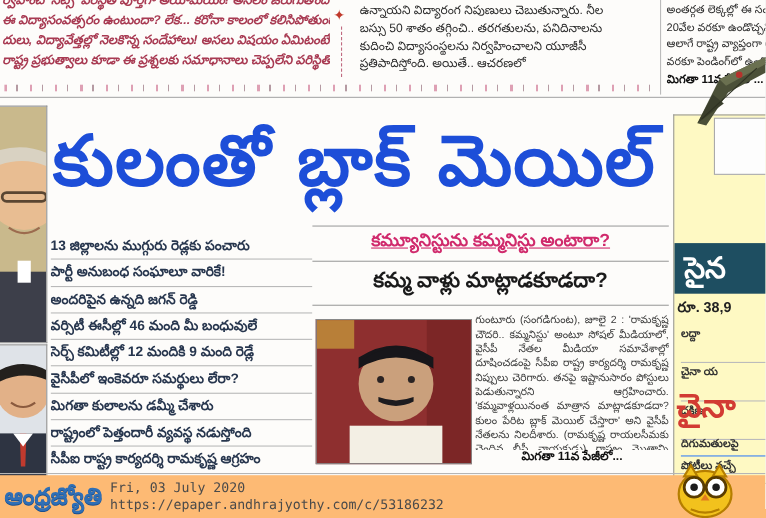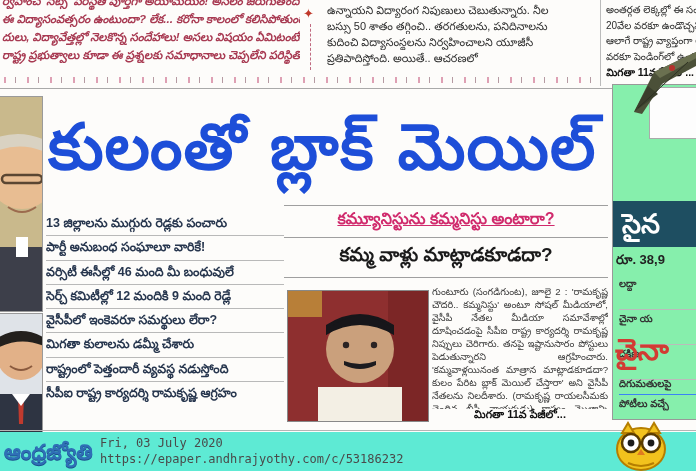--- a/index.html
+++ b/index.html
@@ -46,42 +46,42 @@
   .points .list-line:last-child{border-bottom:none;}
 
   
   #photoC{position:absolute;left:287px;top:290px;width:140px;height:130px;overflow:hidden;border:1px solid #888;background:#8e2f2f;}
   .body-col{position:absolute;left:432px;top:285px;width:176px;height:124px;overflow:hidden;
     color:#3a3a3a;font-size:9.6px;line-height:13px;text-align:justify;}
   .body-more{position:absolute;left:432px;top:408px;width:176px;text-align:center;
     font-weight:bold;color:#111;font-size:11px;}
 
   
-  .sidebar{position:absolute;left:612px;top:84px;width:84px;height:334px;
-    border:1px solid #999;border-right:none;background:#86efac;overflow:hidden;}
+  .sidebar{position:absolute;left:612px;top:104px;width:84px;height:334px;
+    border:1px solid #999;border-right:none;background:#fef9c3;overflow:hidden;}
   .sb-photo{position:absolute;left:36px;top:2px;width:56px;height:50px;border:1px solid #aaa;background:#fdfdfd;}
   .sb-banner{position:absolute;left:0;top:116px;width:84px;height:46px;background:#1e4e61;
     color:#fff;font-weight:bold;font-size:27px;line-height:46px;padding-left:9px;white-space:nowrap;overflow:hidden;}
   .sb-price{position:absolute;left:3px;top:167px;width:80px;color:#222;font-weight:bold;font-size:13px;white-space:nowrap;}
   .sb-items{position:absolute;left:6px;top:190px;width:78px;}
   .sb-items .list-line{color:#333;font-weight:bold;font-size:10px;line-height:12px;
     padding:3px 0 19px;border-bottom:1px solid #bbb;white-space:nowrap;overflow:hidden;}
   .sb-red{position:absolute;left:2px;top:248px;color:#d23b33;font-weight:bold;font-size:30px;white-space:nowrap;}
   .sb-subitems{position:absolute;left:6px;top:290px;width:78px;}
   .sb-subitems .list-line{color:#333;font-weight:bold;font-size:10px;line-height:12px;
     padding:3px 0 4px;border-bottom:1px solid #3b82f6;white-space:nowrap;overflow:hidden;}
   .sb-subitems .list-line:last-child{border-bottom:none;}
 
   .hrule-bottom{position:absolute;left:0;top:430px;width:696px;border-top:1px solid #b5b5b5;}
 
   
   .pen{position:absolute;left:628px;top:50px;width:72px;height:66px;z-index:3;}
 
   
-  .footer{position:absolute;left:0;top:432px;width:696px;height:39px;background:#5eead4;z-index:4;}
+  .footer{position:absolute;left:0;top:432px;width:696px;height:39px;background:#fdba74;z-index:4;}
   .logo{position:absolute;left:4px;top:8px;color:#2f6fb6;font-weight:bold;font-size:21px;
     text-shadow:0 1px 0 #1b4f8d;white-space:nowrap;}
   .meta{position:absolute;left:100px;top:3px;font-family:"DejaVu Sans Mono",monospace;
     color:#4a4a4a;font-size:12px;line-height:16px;}
   .meta a{color:#4a4a4a;text-decoration:none;}
 
   
   .owl{position:absolute;left:614px;top:421px;width:54px;height:50px;z-index:6;}
 </style>
 </head>
@@ -150,20 +150,21 @@
     <div class="rule"></div>
     <div class="sub-pink">కమ్యూనిస్టును కమ్మనిస్టు అంటారా?</div>
     <div class="rule"></div>
     <div class="sub-black">కమ్మ వాళ్లు మాట్లాడకూడదా?</div>
     <div class="rule"></div>
   </div>
 
   <div class="points">
       <div class="list-line">13 జిల్లాలను ముగ్గురు రెడ్లకు పంచారు</div>
       <div class="list-line">పార్టీ అనుబంధ సంఘాలూ వారికే!</div>
+      <div class="list-line">అందరిపైన ఉన్నది జగన్ రెడ్డి</div>
       <div class="list-line">వర్సిటీ ఈసీల్లో 46 మంది మీ బంధువులే</div>
       <div class="list-line">సెర్చ్ కమిటీల్లో 12 మందికి 9 మంది రెడ్లే</div>
       <div class="list-line">వైసీపీలో ఇంకెవరూ సమర్థులు లేరా?</div>
       <div class="list-line">మిగతా కులాలను డమ్మీ చేశారు</div>
       <div class="list-line">రాష్ట్రంలో పెత్తందారీ వ్యవస్థ నడుస్తోంది</div>
       <div class="list-line">సీపీఐ రాష్ట్ర కార్యదర్శి రామకృష్ణ ఆగ్రహం</div>
     </div>
 
   <div id="photoC">
     <svg width="140" height="130" viewBox="0 0 140 130">

